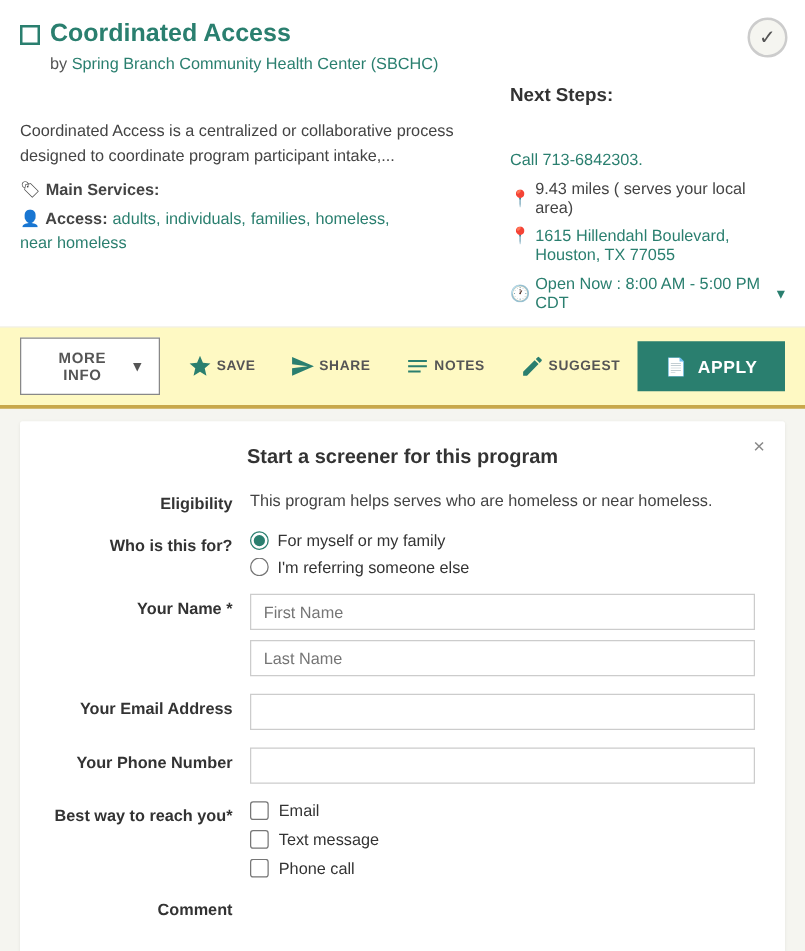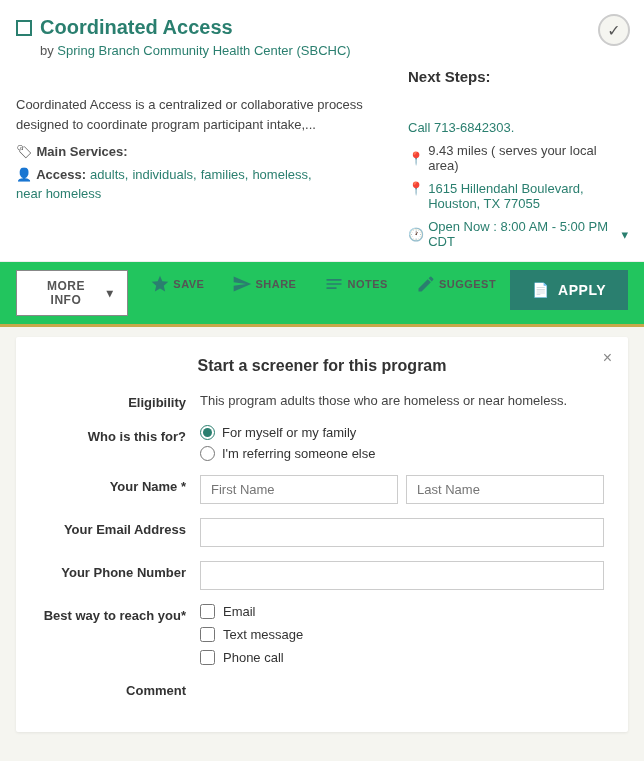--- a/index.html
+++ b/index.html
@@ -165,24 +165,24 @@
 
     .next-steps-hours {
       font-size: 13px;
       color: #2a7f6f;
       display: flex;
       align-items: center;
       gap: 4px;
     }
 
     .action-bar {
-      background: #22c55e;
+      background: #fef9c3;
       border-top: 1px solid #eee;
       display: flex;
-      align-items: flex-start;
+      align-items: center;
       padding: 8px 16px;
       gap: 0;
     }
 
     .more-info-btn {
       border: 1.5px solid #888;
       background: #fff;
       padding: 8px 14px;
       font-size: 12px;
       font-weight: bold;
@@ -323,20 +323,21 @@
     .radio-label input[type="radio"] {
       accent-color: #2a7f6f;
       width: 15px;
       height: 15px;
     }
 
     .name-inputs {
       display: flex;
       gap: 8px;
       width: 100%;
+      flex-direction: column;
     }
 
     .name-inputs input {
       flex: 1;
       border: 1px solid #ccc;
       padding: 6px 10px;
       font-size: 13px;
       color: #333;
       outline: none;
     }
@@ -479,21 +480,21 @@
 
 <div class="screener-panel">
   <button class="screener-close">×</button>
   <div class="screener-title">Start a screener for this program</div>
 
   <div class="screener-form">
 
     <div class="form-row">
       <div class="form-label">Eligibility</div>
       <div class="form-field">
-        <p>This program adults those who are homeless or near homeless.</p>
+        <p>This program helps serves who are homeless or near homeless.</p>
       </div>
     </div>
 
     <div class="form-row">
       <div class="form-label">Who is this for?</div>
       <div class="form-field radio-group">
         <label class="radio-label">
           <input type="radio" name="who_for" checked="" style="">
           <span>For myself or my family</span>
         </label>

